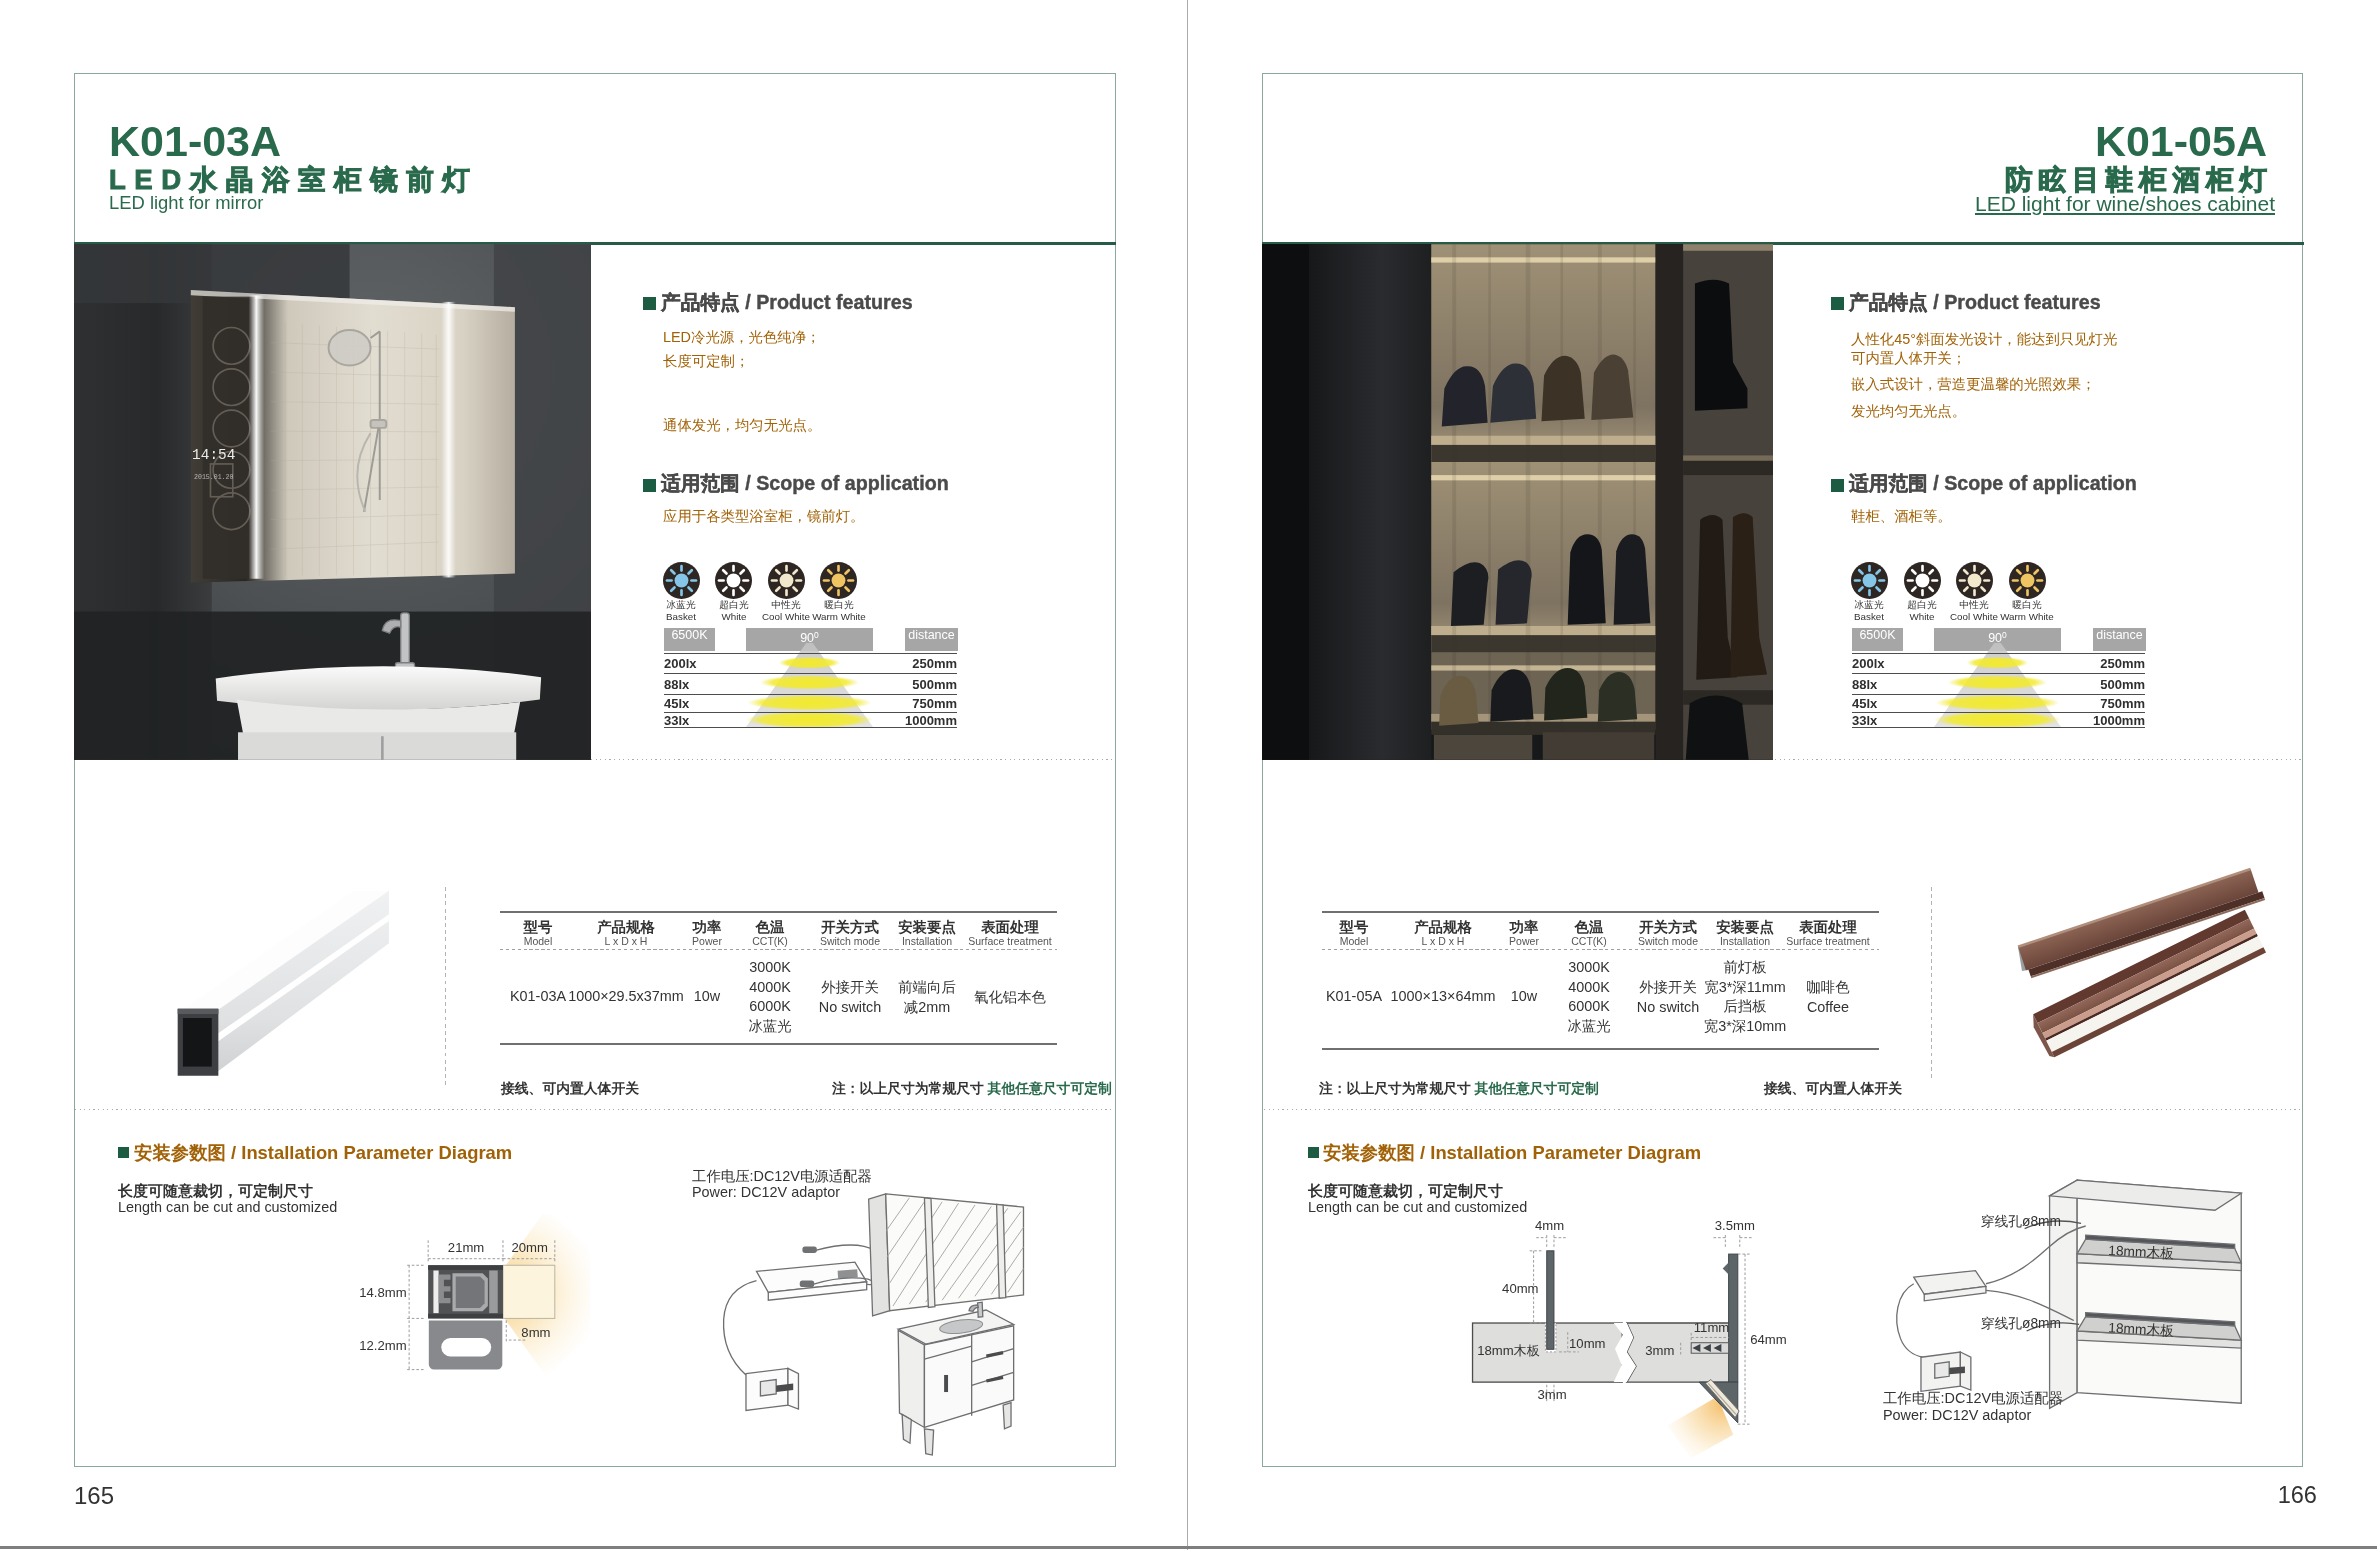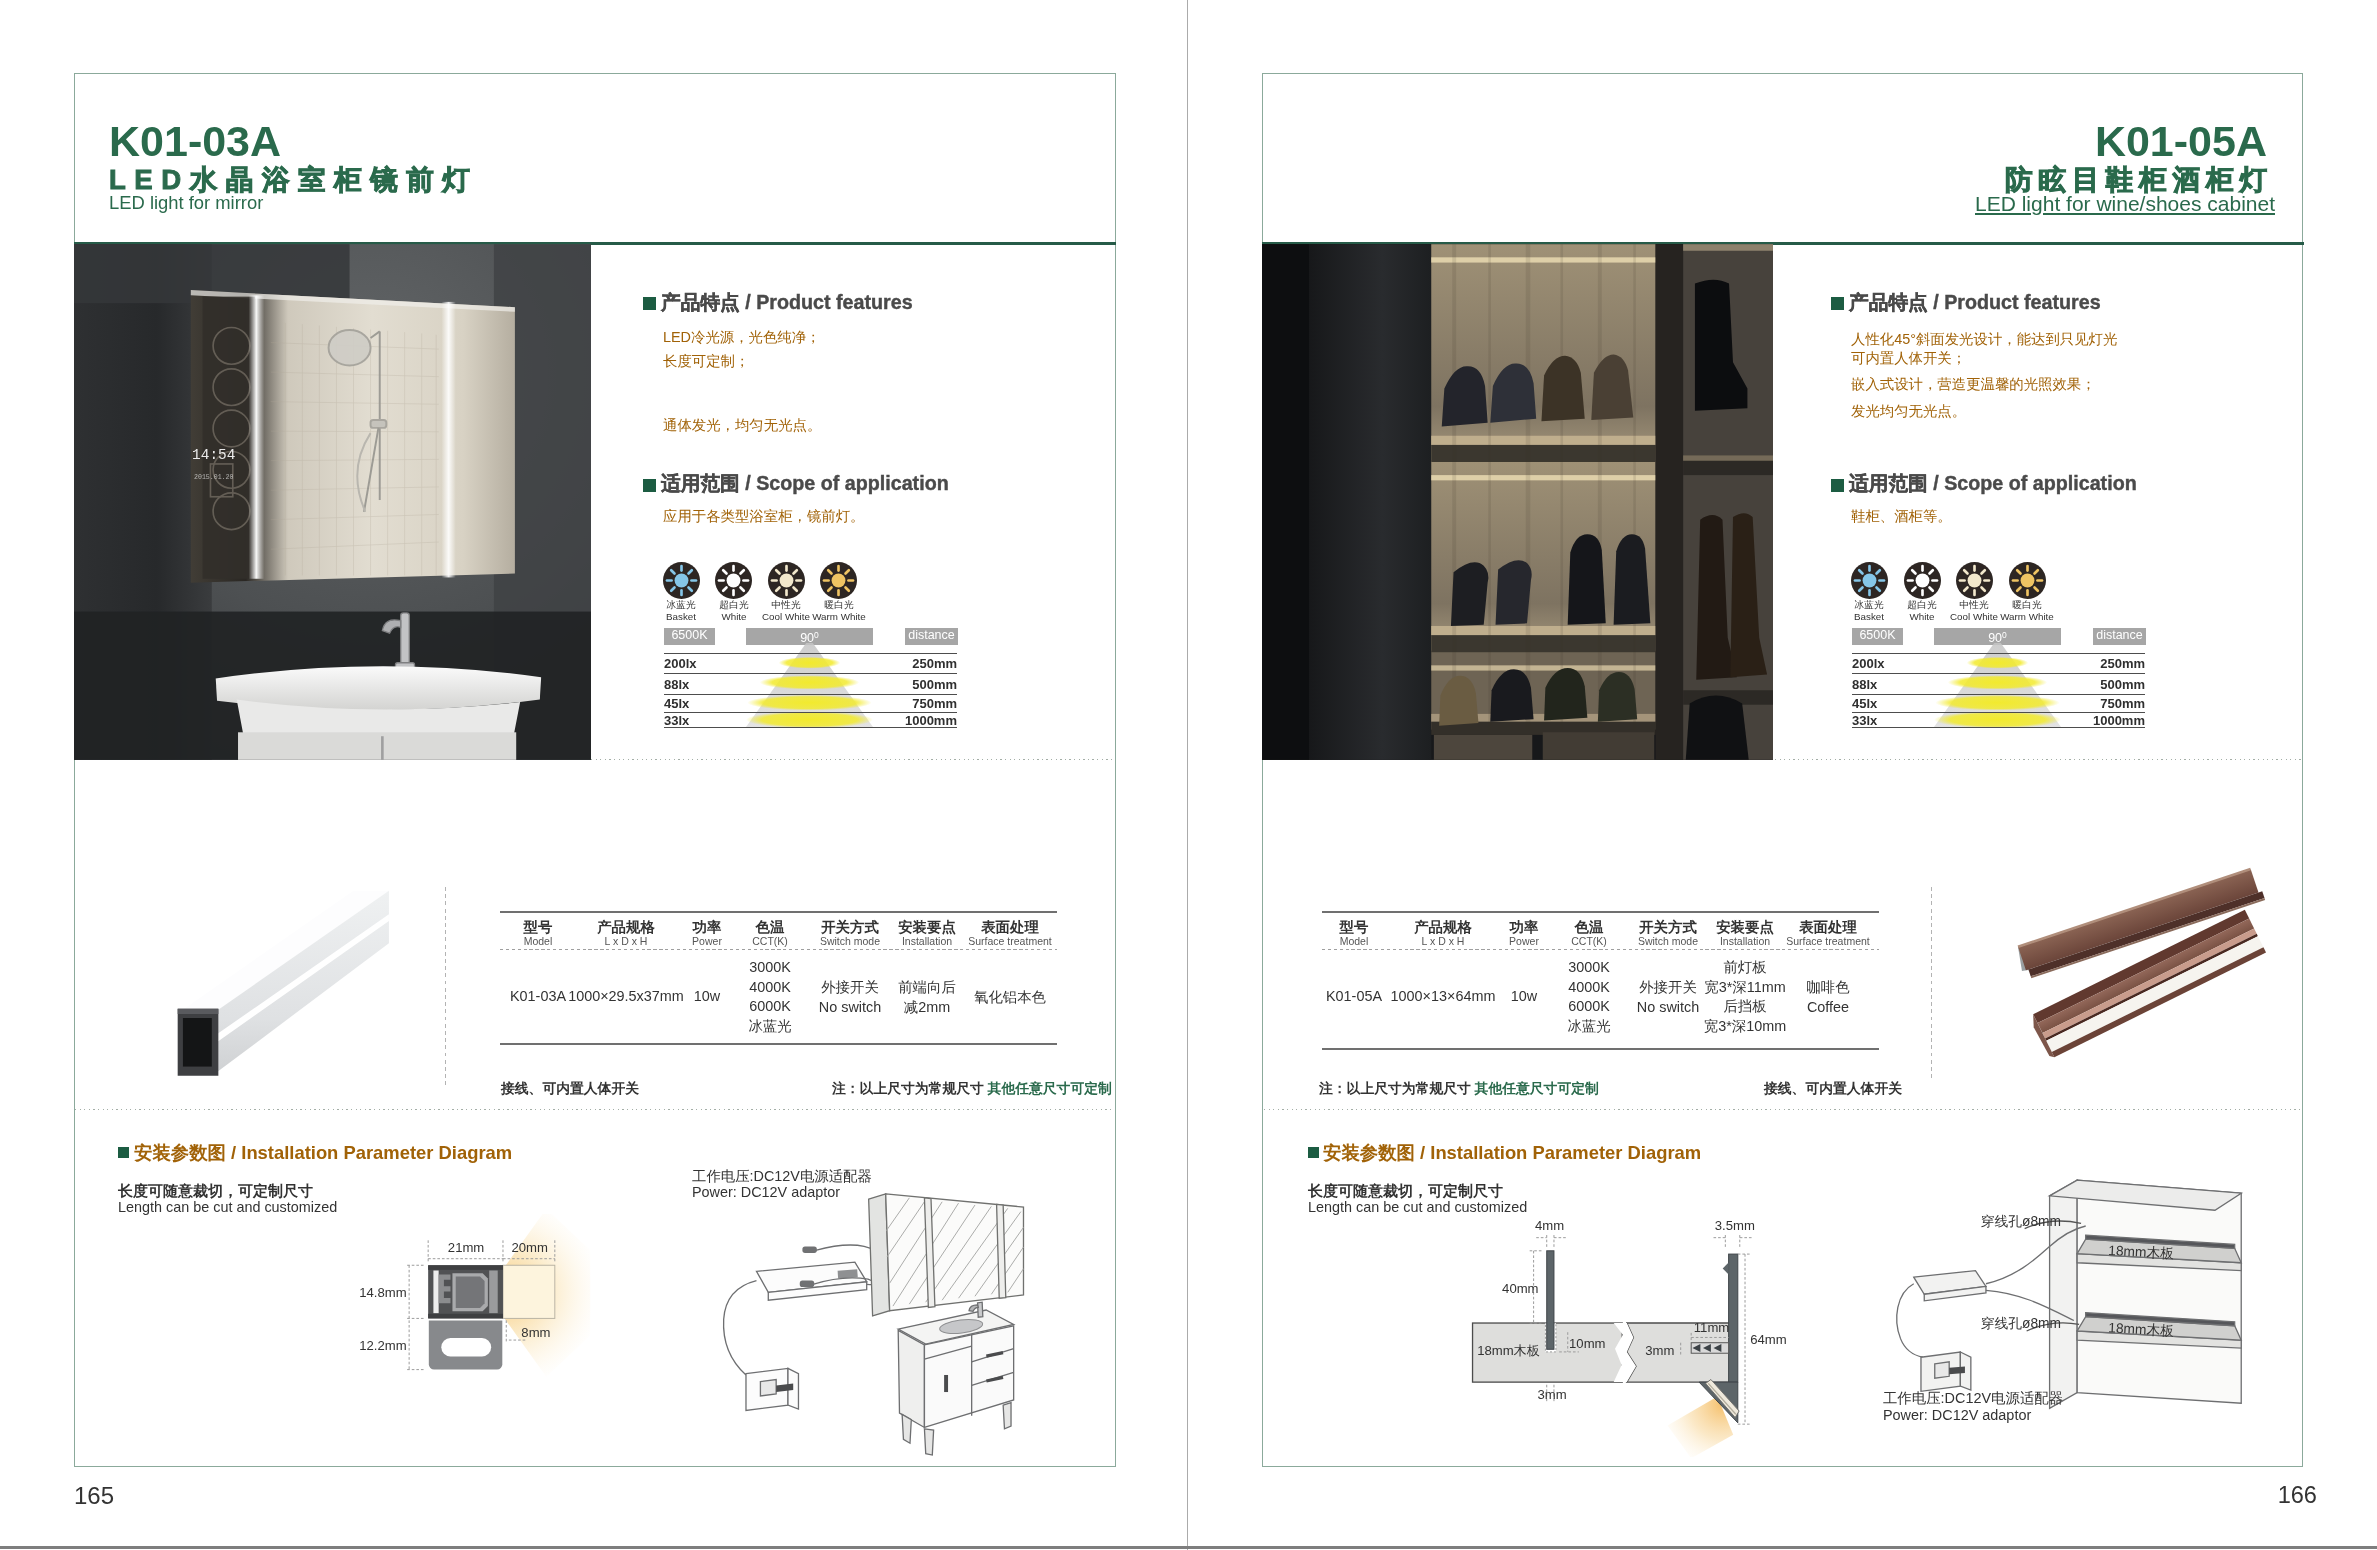--- a/index.html
+++ b/index.html
@@ -2,21 +2,21 @@
 <html style="font-size:10.5px"><head><meta charset="utf-8">
 <style>
 html,body{margin:0;padding:0;background:#fff;}
 body{width:2377px;height:1550px;position:relative;font-family:"Liberation Sans",sans-serif;overflow:hidden;}
 .a{position:absolute;}
 .green{color:#2a6a4c;}
 .sq{position:absolute;width:13px;height:13px;background:#1c5c42;}
 .h2{position:absolute;font-size:19.7px;font-weight:bold;color:#4a4a4a;white-space:nowrap;-webkit-text-stroke:0.4px #4a4a4a;}
 .body22{position:absolute;font-size:14.4px;color:#a16207;white-space:nowrap;}
 .lx{position:absolute;font-size:13px;font-weight:bold;color:#2f2f2f;white-space:nowrap;}
-.gbox{position:absolute;height:17px;background:#a6a6a6;color:#fff;font-size:12.5px;text-align:center;line-height:15px;}
+.gbox{position:absolute;height:23px;background:#a6a6a6;color:#fff;font-size:12.5px;text-align:center;line-height:15px;}
 .dline{position:absolute;height:1.3px;background:#4d4d4d;}
 .tl{position:absolute;height:2px;background:#707070;}
 .tdash{position:absolute;height:1.3px;background:repeating-linear-gradient(90deg,#9f9f9f 0,#9f9f9f 3.3px,transparent 3.3px,transparent 5.9px);}
 .dot{position:absolute;height:1.3px;background:repeating-linear-gradient(90deg,#a3aea6 0,#a3aea6 1.3px,transparent 1.3px,transparent 4.6px);}
 .th-cn{position:absolute;font-size:14.4px;font-weight:bold;color:#333;white-space:nowrap;transform:translateX(-50%);}
 .th-en{position:absolute;font-size:10.5px;color:#555;white-space:nowrap;transform:translateX(-50%);}
 .td{position:absolute;font-size:14.4px;color:#333;white-space:nowrap;transform:translateX(-50%);}
 .td2{position:absolute;font-size:14.4px;color:#333;white-space:nowrap;transform:translateX(-50%);text-align:center;line-height:19.7px;}
 .note{position:absolute;font-size:13.8px;font-weight:bold;color:#333;white-space:nowrap;text-align:center;}
 .iclab{position:absolute;font-size:9.8px;color:#333;text-align:center;line-height:11.8px;transform:translateX(-50%);white-space:nowrap;}

